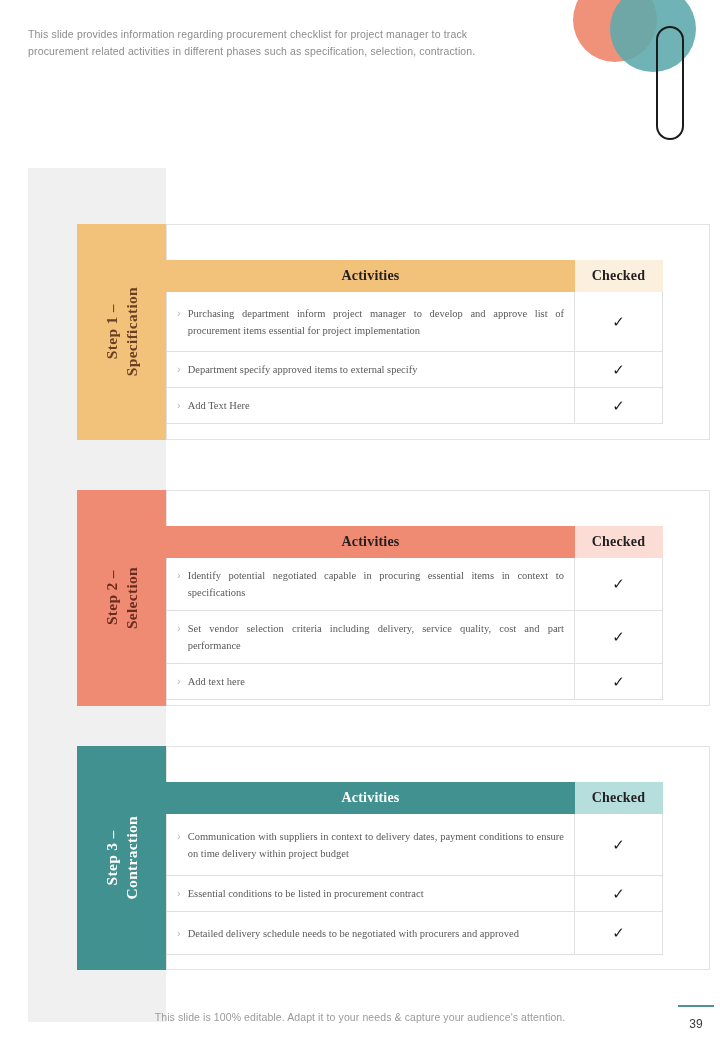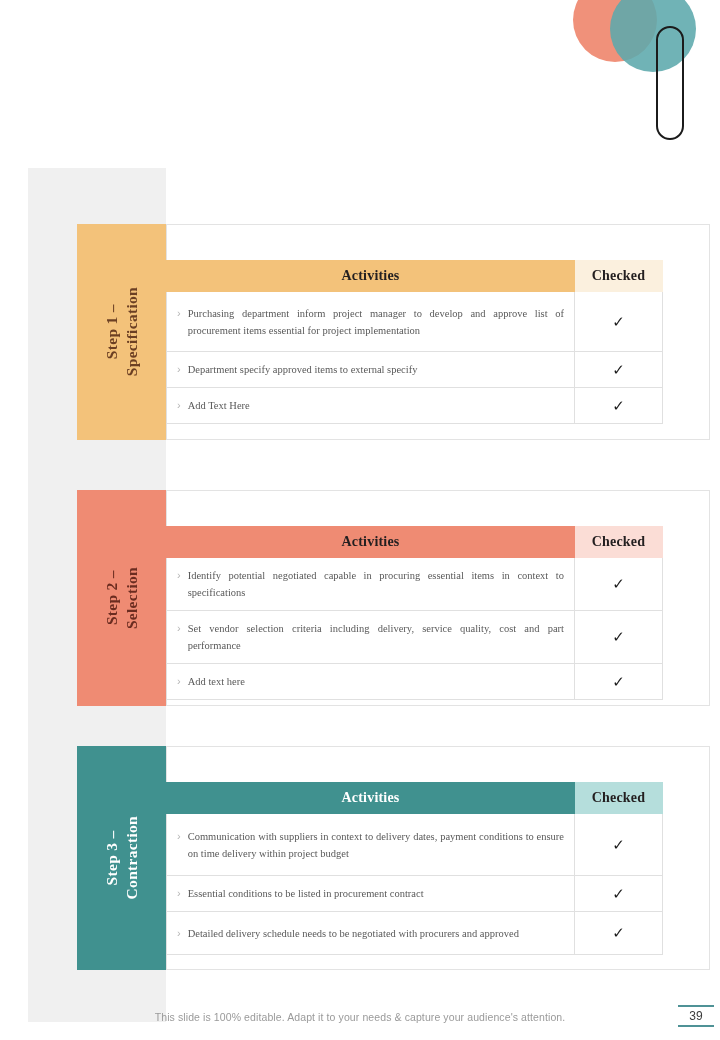--- a/index.html
+++ b/index.html
@@ -80,33 +80,34 @@
   
   .footer{
     position:absolute;left:0;top:1011px;width:720px;text-align:center;
     font-size:10.5px;color:#9a9a9a;letter-spacing:.1px;
   }
   .pagebadge{
     position:absolute;right:6px;top:1005px;width:36px;text-align:center;
   }
   .pagebadge .bar{height:2px;background:#4f9296;}
   .pagebadge .num{
-    font-size:12px;color:#3b3b3b;padding:2px 0;font-family:"Liberation Sans",sans-serif;
+    font-size:12px;color:#3b3b3b;padding:10px 0;font-family:"Liberation Sans",sans-serif;
   }
 </style>
 </head>
 <body>
 
 <div class="deco">
   <div class="circle circle-coral"></div>
   <div class="circle circle-teal"></div>
   <div class="pill"></div>
 </div>
 
 <div class="header">
+  <p class="subtitle">This slide provides information regarding procurement checklist for project manager to track procurement related activities in different phases such as specification, selection, contraction.</p>
 </div>
 
 <div class="grey-panel"></div>
 
 <div class="board" id="board">
     <div class="section" style="top: 56px; height: 216px;">
       <div class="card"></div>
       <div class="steplabel" style="background: rgb(243, 194, 122); top: 0px; bottom: 0px;">
         <span style="color: rgb(107, 63, 35);">Step 1 –
 Specification</span>

